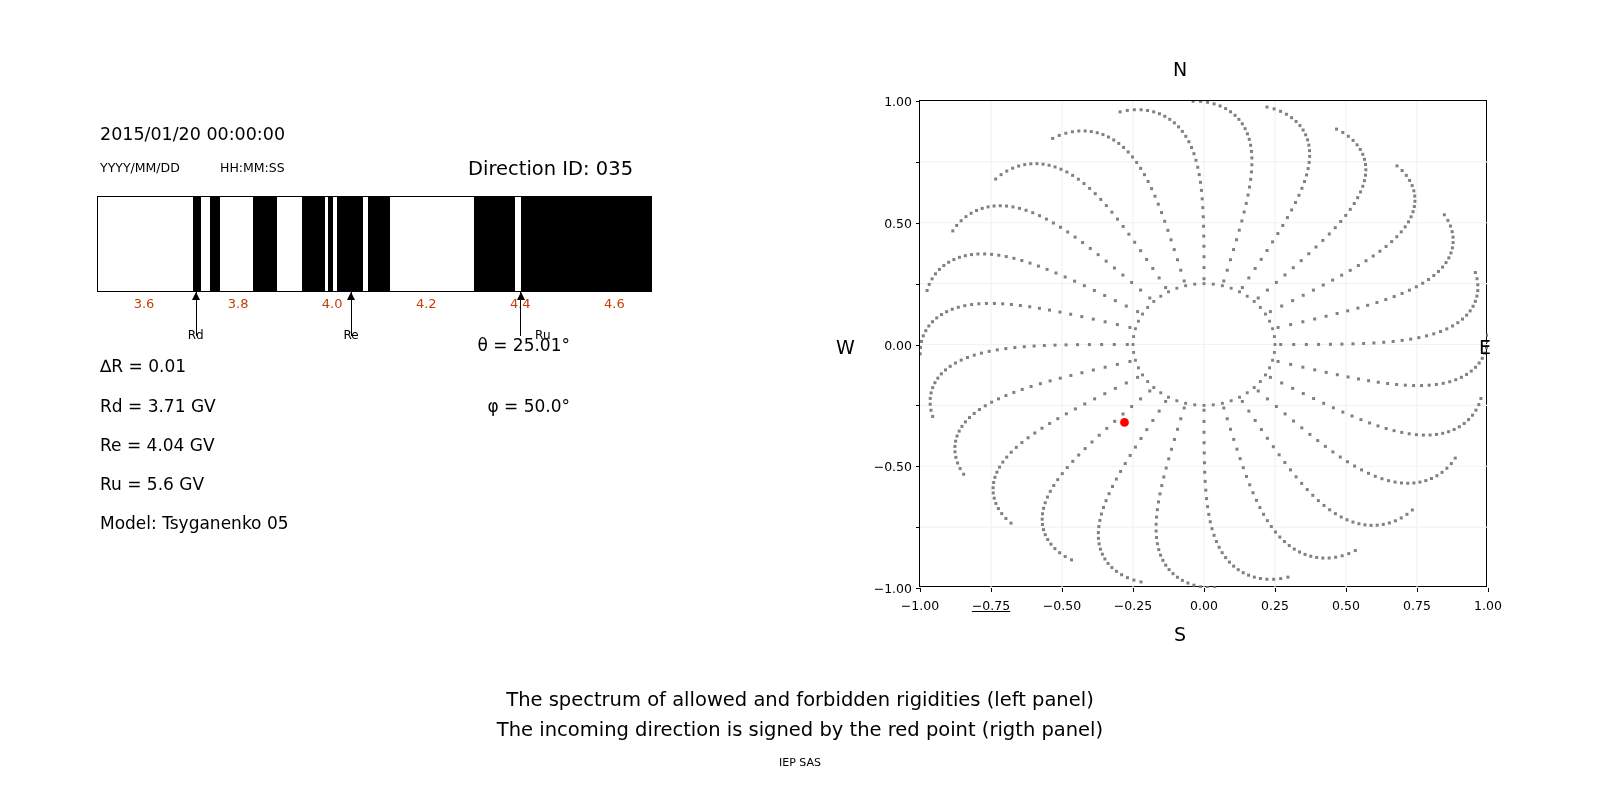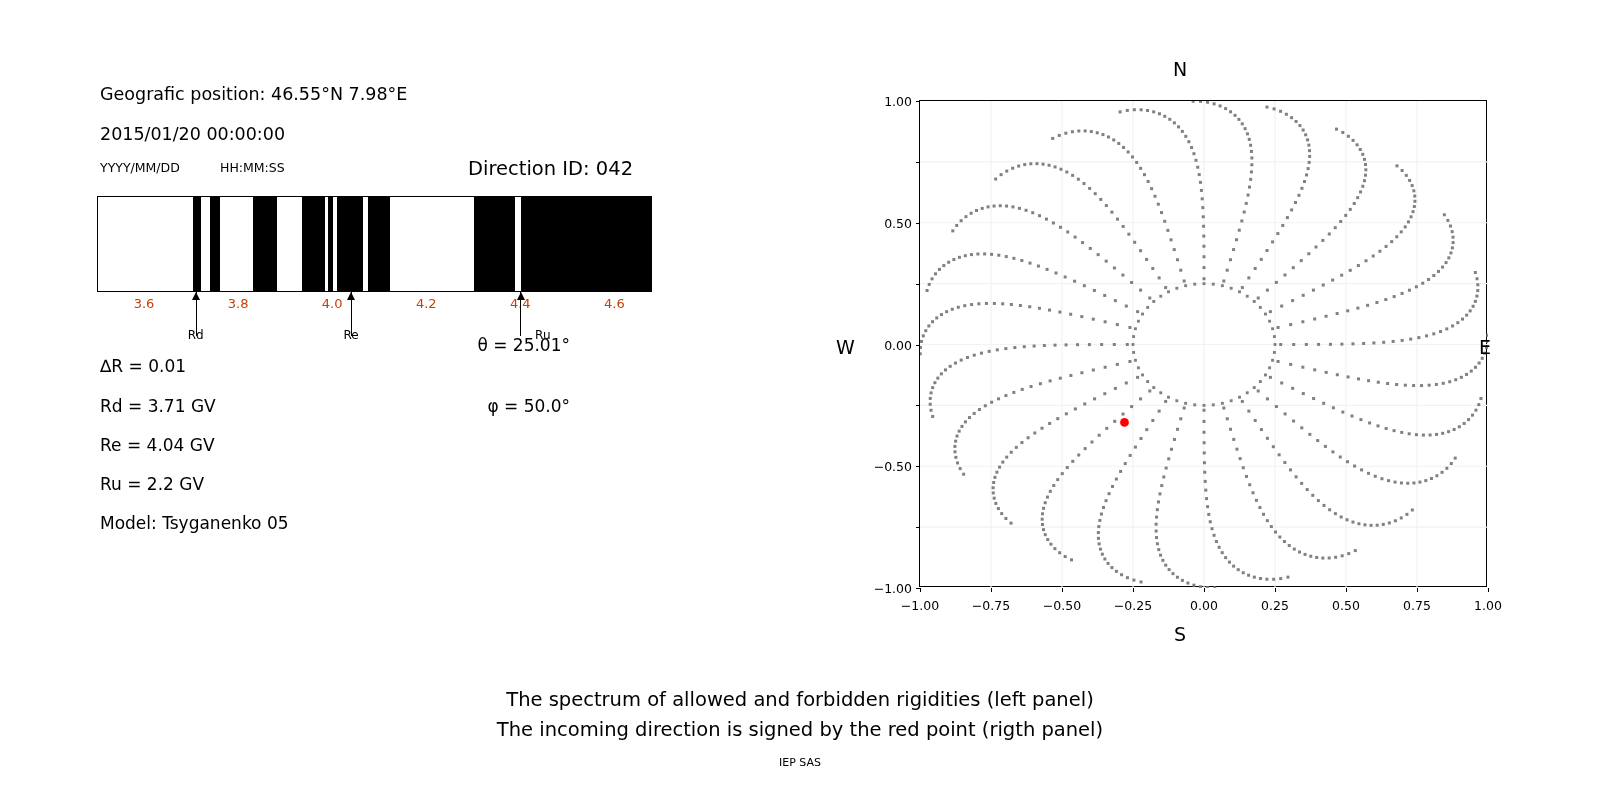--- a/index.html
+++ b/index.html
@@ -177,29 +177,28 @@
     top: 756px;
     font-size: 11px;
     color: #000;
   }
 </style>
 </head>
 <body>
 
 <div id="left-panel">
 
-  <div class="info-line" id="geo-position">Geografic position: 46.55°N 7.98°E</div>
 
   <div class="info-line" id="datetime">2015/01/20 00:00:00</div>
 
   <div class="info-line" id="fmt-date">YYYY/MM/DD</div>
 
   <div class="info-line" id="fmt-time">HH:MM:SS</div>
 
-  <div class="info-line" id="direction-id">Direction ID: 042</div>
+  <div class="info-line" id="direction-id">Direction ID: 035</div>
 
   <div id="spectrum-wrap">
     <div id="spectrum-bar">
         <div class="band" style="left: 95.4788px; width: 7.05508px; background: rgb(0, 0, 0);"></div>
         <div class="band" style="left: 111.941px; width: 10.3475px; background: rgb(0, 0, 0);"></div>
         <div class="band" style="left: 155.212px; width: 23.9873px; background: rgb(0, 0, 0);"></div>
         <div class="band" style="left: 204.127px; width: 23.0466px; background: rgb(0, 0, 0);"></div>
         <div class="band" style="left: 229.996px; width: 5.17373px; background: rgb(0, 0, 0);"></div>
         <div class="band" style="left: 238.932px; width: 25.8686px; background: rgb(0, 0, 0);"></div>
         <div class="band" style="left: 269.504px; width: 22.1059px; background: rgb(0, 0, 0);"></div>
@@ -225,21 +224,21 @@
       <div class="marker-label" style="left: 253.983px;">Re</div>
       <div class="marker" style="left: 423.305px;">
         <div class="arrow-head"></div>
       </div>
       <div class="marker-label" style="left: 423.305px; padding-left: 45px;">Ru</div>
     </div>
 
   <div class="param param-left" style="top:356px">∆R = 0.01</div>
   <div class="param param-left" style="top:396px">Rd = 3.71 GV</div>
   <div class="param param-left" style="top:435px">Re = 4.04 GV</div>
-  <div class="param param-left" style="top:474px">Ru = 2.2 GV</div>
+  <div class="param param-left" style="top:474px">Ru = 5.6 GV</div>
   <div class="param param-left" style="top:513px">Model: Tsyganenko 05</div>
   <div class="param param-right" style="top:335px">θ = 25.01°</div>
   <div class="param param-right" style="top:396px">φ = 50.0°</div>
 </div>
 
 <div id="right-panel">
   <div id="plot-frame">
     <svg id="plot-svg" width="568" height="487">
         <g>
           <line x1="71" y1="0" x2="71" y2="487" stroke="#f2f2f2" stroke-width="1.2"></line>
@@ -1041,21 +1040,21 @@
       <div class="axis-tick-y" style="top: 243.5px; right: 100%;">0.00</div>
       <div class="tickmark-y" style="top: 182.625px;"></div>
       <div class="tickmark-y" style="top: 121.75px;"></div>
       <div class="axis-tick-y" style="top: 121.75px; right: 100%;">0.50</div>
       <div class="tickmark-y" style="top: 60.875px;"></div>
       <div class="tickmark-y" style="top: 0px;"></div>
       <div class="axis-tick-y" style="top: 0px; right: 100%;">1.00</div>
       <div class="tickmark-x" style="left: 0px; top: 487px;"></div>
       <div class="axis-tick-x" style="left: 0px; top: 491px;">−1.00</div>
       <div class="tickmark-x" style="left: 71px; top: 487px;"></div>
-      <div class="axis-tick-x" style="left: 71px; top: 491px;">−0.75</div>
+      <div class="axis-tick-x" style="left: 71px; top: 491px; text-decoration: underline;">−0.75</div>
       <div class="tickmark-x" style="left: 142px; top: 487px;"></div>
       <div class="axis-tick-x" style="left: 142px; top: 491px;">−0.50</div>
       <div class="tickmark-x" style="left: 213px; top: 487px;"></div>
       <div class="axis-tick-x" style="left: 213px; top: 491px;">−0.25</div>
       <div class="tickmark-x" style="left: 284px; top: 487px;"></div>
       <div class="axis-tick-x" style="left: 284px; top: 491px;">0.00</div>
       <div class="tickmark-x" style="left: 355px; top: 487px;"></div>
       <div class="axis-tick-x" style="left: 355px; top: 491px;">0.25</div>
       <div class="tickmark-x" style="left: 426px; top: 487px;"></div>
       <div class="axis-tick-x" style="left: 426px; top: 491px;">0.50</div>

